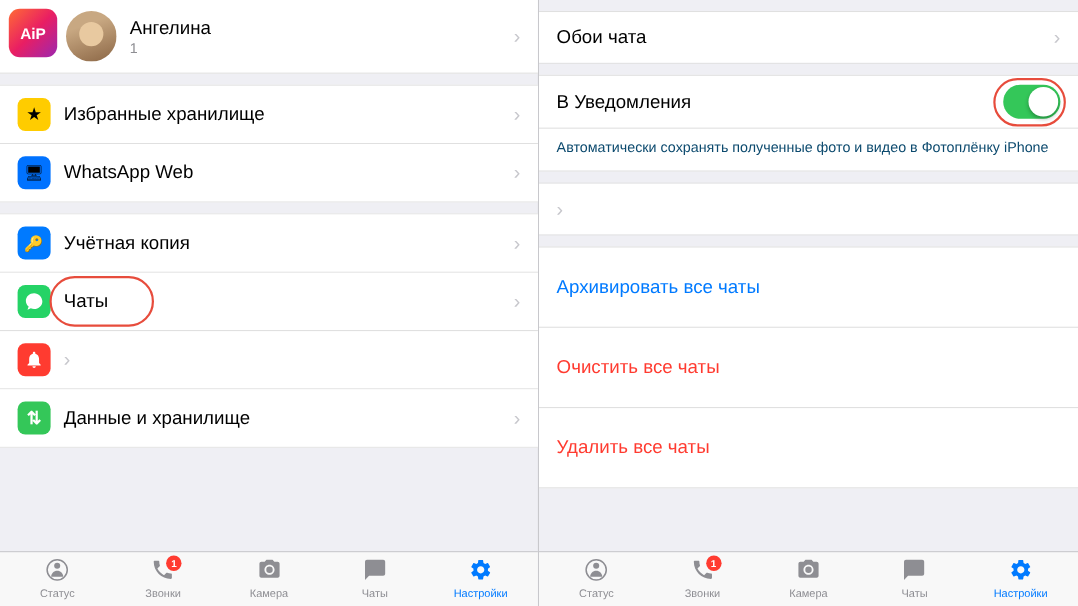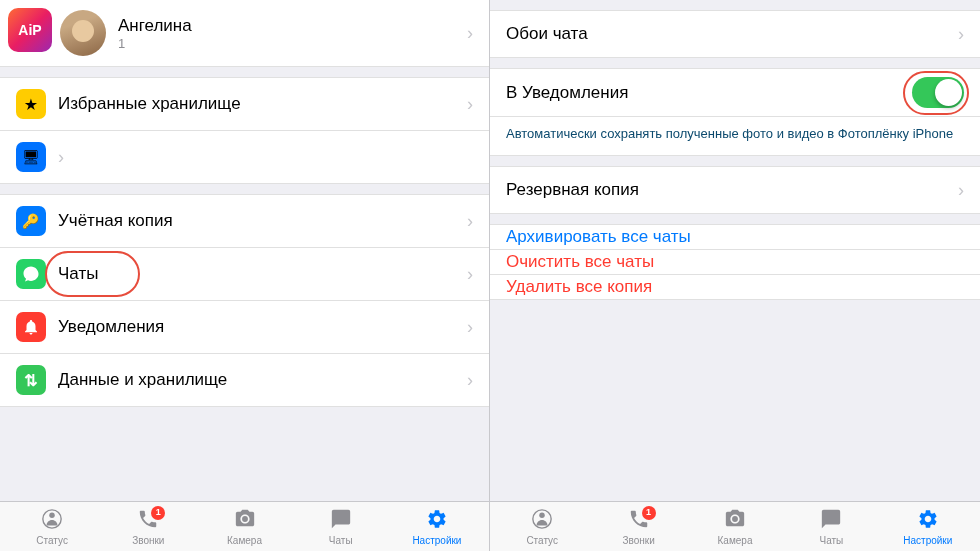--- a/index.html
+++ b/index.html
@@ -303,21 +303,21 @@
 
     
     .action-group {
       background: white;
       margin-top: 10px;
       border-top: 1px solid #e0e0e0;
       border-bottom: 1px solid #e0e0e0;
     }
 
     .action-item {
-      padding: 2px 16px;
+      padding: 26px 16px;
       border-bottom: 1px solid #e0e0e0;
       font-size: 17px;
       cursor: pointer;
     }
 
     .action-item:last-child {
       border-bottom: none;
     }
 
     .action-blue { color: #007aff; }
@@ -348,20 +348,21 @@
   </div>
 
   <div class="settings-group">
     <div class="settings-item">
       <div class="settings-icon icon-yellow">★</div>
       <div class="settings-label">Избранные хранилище</div>
       <div class="chevron">›</div>
     </div>
     <div class="settings-item">
       <div class="settings-icon icon-blue-lg" style="font-size:14px;">🖥</div>
+      <div class="settings-label">WhatsApp Web</div>
       <div class="chevron">›</div>
     </div>
   </div>
 
   <div class="settings-group" style="position: relative;">
     <div class="settings-item">
       <div class="settings-icon" style="background:#007aff; font-size:14px;">🔑</div>
       <div class="settings-label">Учётная копия</div>
       <div class="chevron">›</div>
     </div>
@@ -377,21 +378,20 @@
 
       <div class="chats-circle"></div>
     </div>
 
     <div class="settings-item">
       <div class="settings-icon" style="background:#ff3b30; font-size:14px;">
         <svg width="18" height="18" viewBox="0 0 24 24" fill="white">
           <path d="M12 22c1.1 0 2-.9 2-2h-4c0 1.1.9 2 2 2zm6-6v-5c0-3.07-1.64-5.64-4.5-6.32V4c0-.83-.67-1.5-1.5-1.5s-1.5.67-1.5 1.5v.68C7.63 5.36 6 7.92 6 11v5l-2 2v1h16v-1l-2-2z"></path>
         </svg>
       </div>
-      <div class="settings-label">Уведомления</div>
       <div class="chevron">›</div>
     </div>
 
     <div class="settings-item">
       <div class="settings-icon icon-green2" style="font-size:16px; color:white; font-weight:bold;">⇅</div>
       <div class="settings-label">Данные и хранилище</div>
       <div class="chevron">›</div>
     </div>
   </div>
 
@@ -460,29 +460,28 @@
           <div class="toggle-thumb"></div>
         </div>
         <div class="toggle-circle-outline"></div>
       </div>
     </div>
     <div class="right-item-sublabel">Автоматически сохранять полученные фото и видео в Фотоплёнку iPhone</div>
   </div>
 
   <div class="right-settings-group" style="margin-top: 10px;">
     <div class="right-item">
-      <div class="right-item-label">Резервная копия</div>
       <div class="chevron">›</div>
     </div>
   </div>
 
   <div class="action-group" style="margin-top: 10px;">
     <div class="action-item action-blue">Архивировать все чаты</div>
     <div class="action-item action-red">Очистить все чаты</div>
-    <div class="action-item action-red">Удалить все копия</div>
+    <div class="action-item action-red">Удалить все чаты</div>
   </div>
 
   <div class="tab-bar" style="margin-top: auto;">
     <div class="tab-item">
       <div class="tab-icon">
         <svg width="22" height="22" viewBox="0 0 24 24" fill="#8e8e93">
             <circle cx="12" cy="12" r="10" stroke="#8e8e93" stroke-width="1.5" fill="none"></circle>
             <circle cx="12" cy="8" r="3" fill="#8e8e93"></circle>
             <path d="M6 19c0-3.31 2.69-6 6-6s6 2.69 6 6" fill="#8e8e93"></path>
           </svg>

